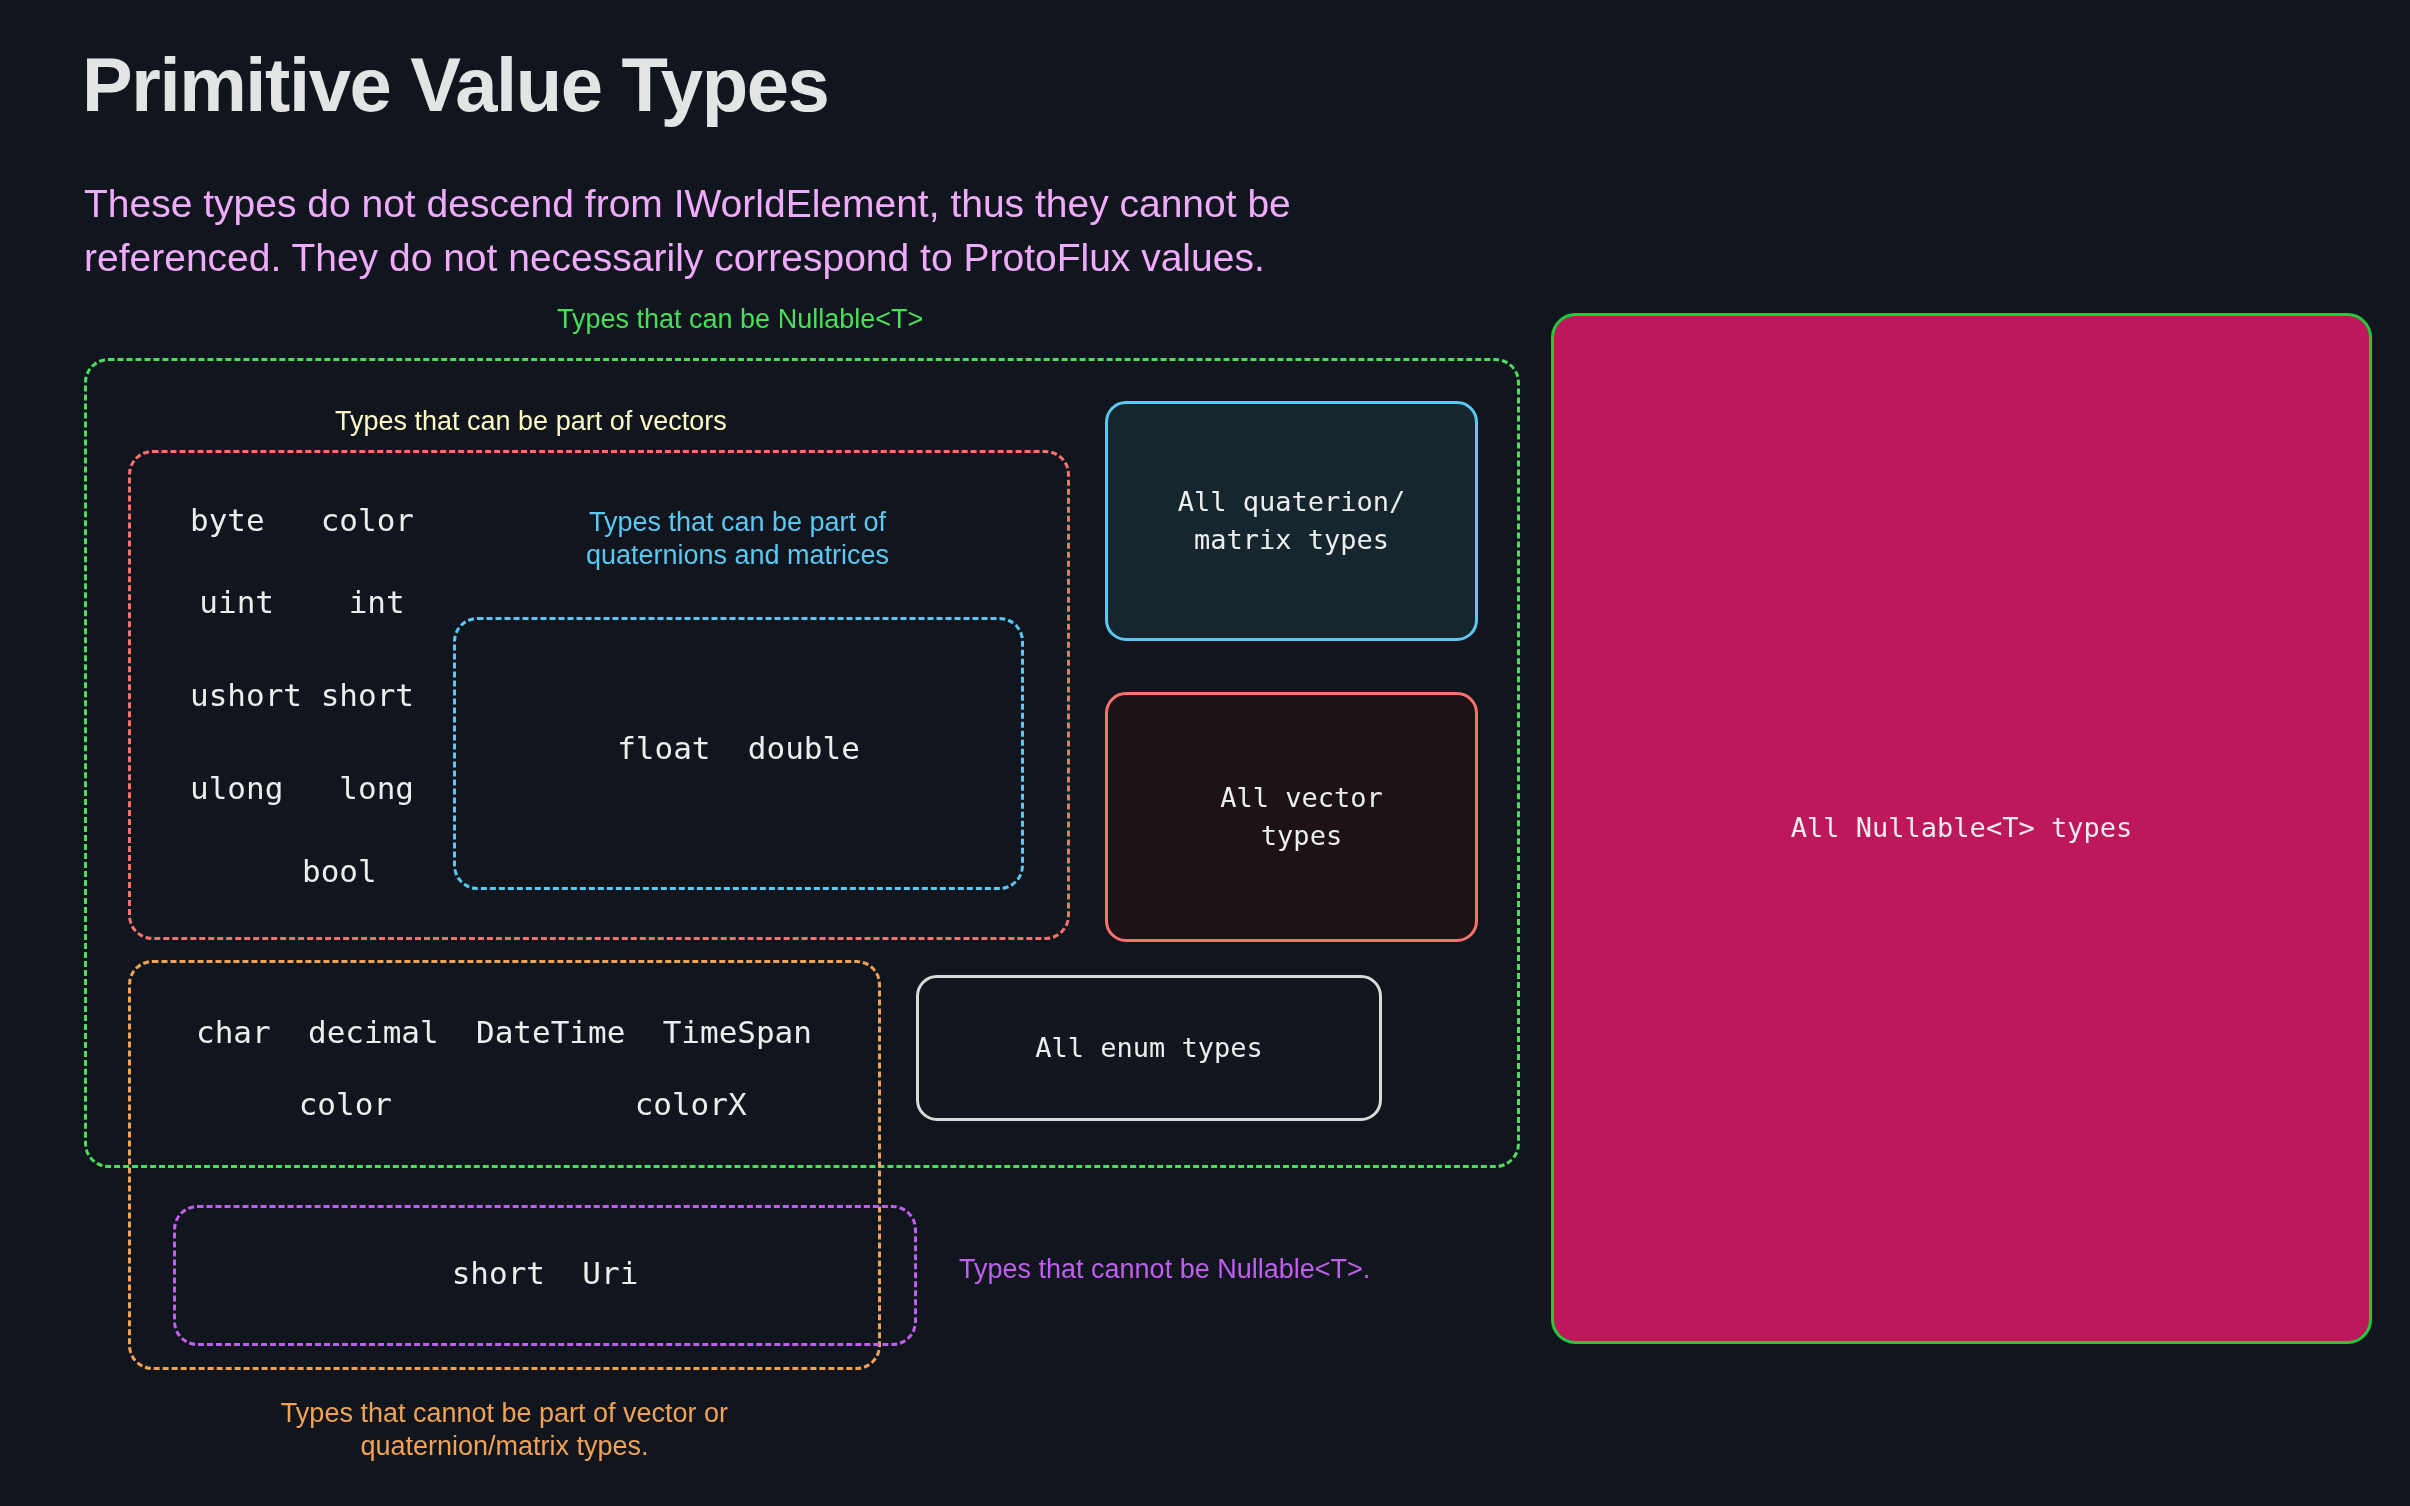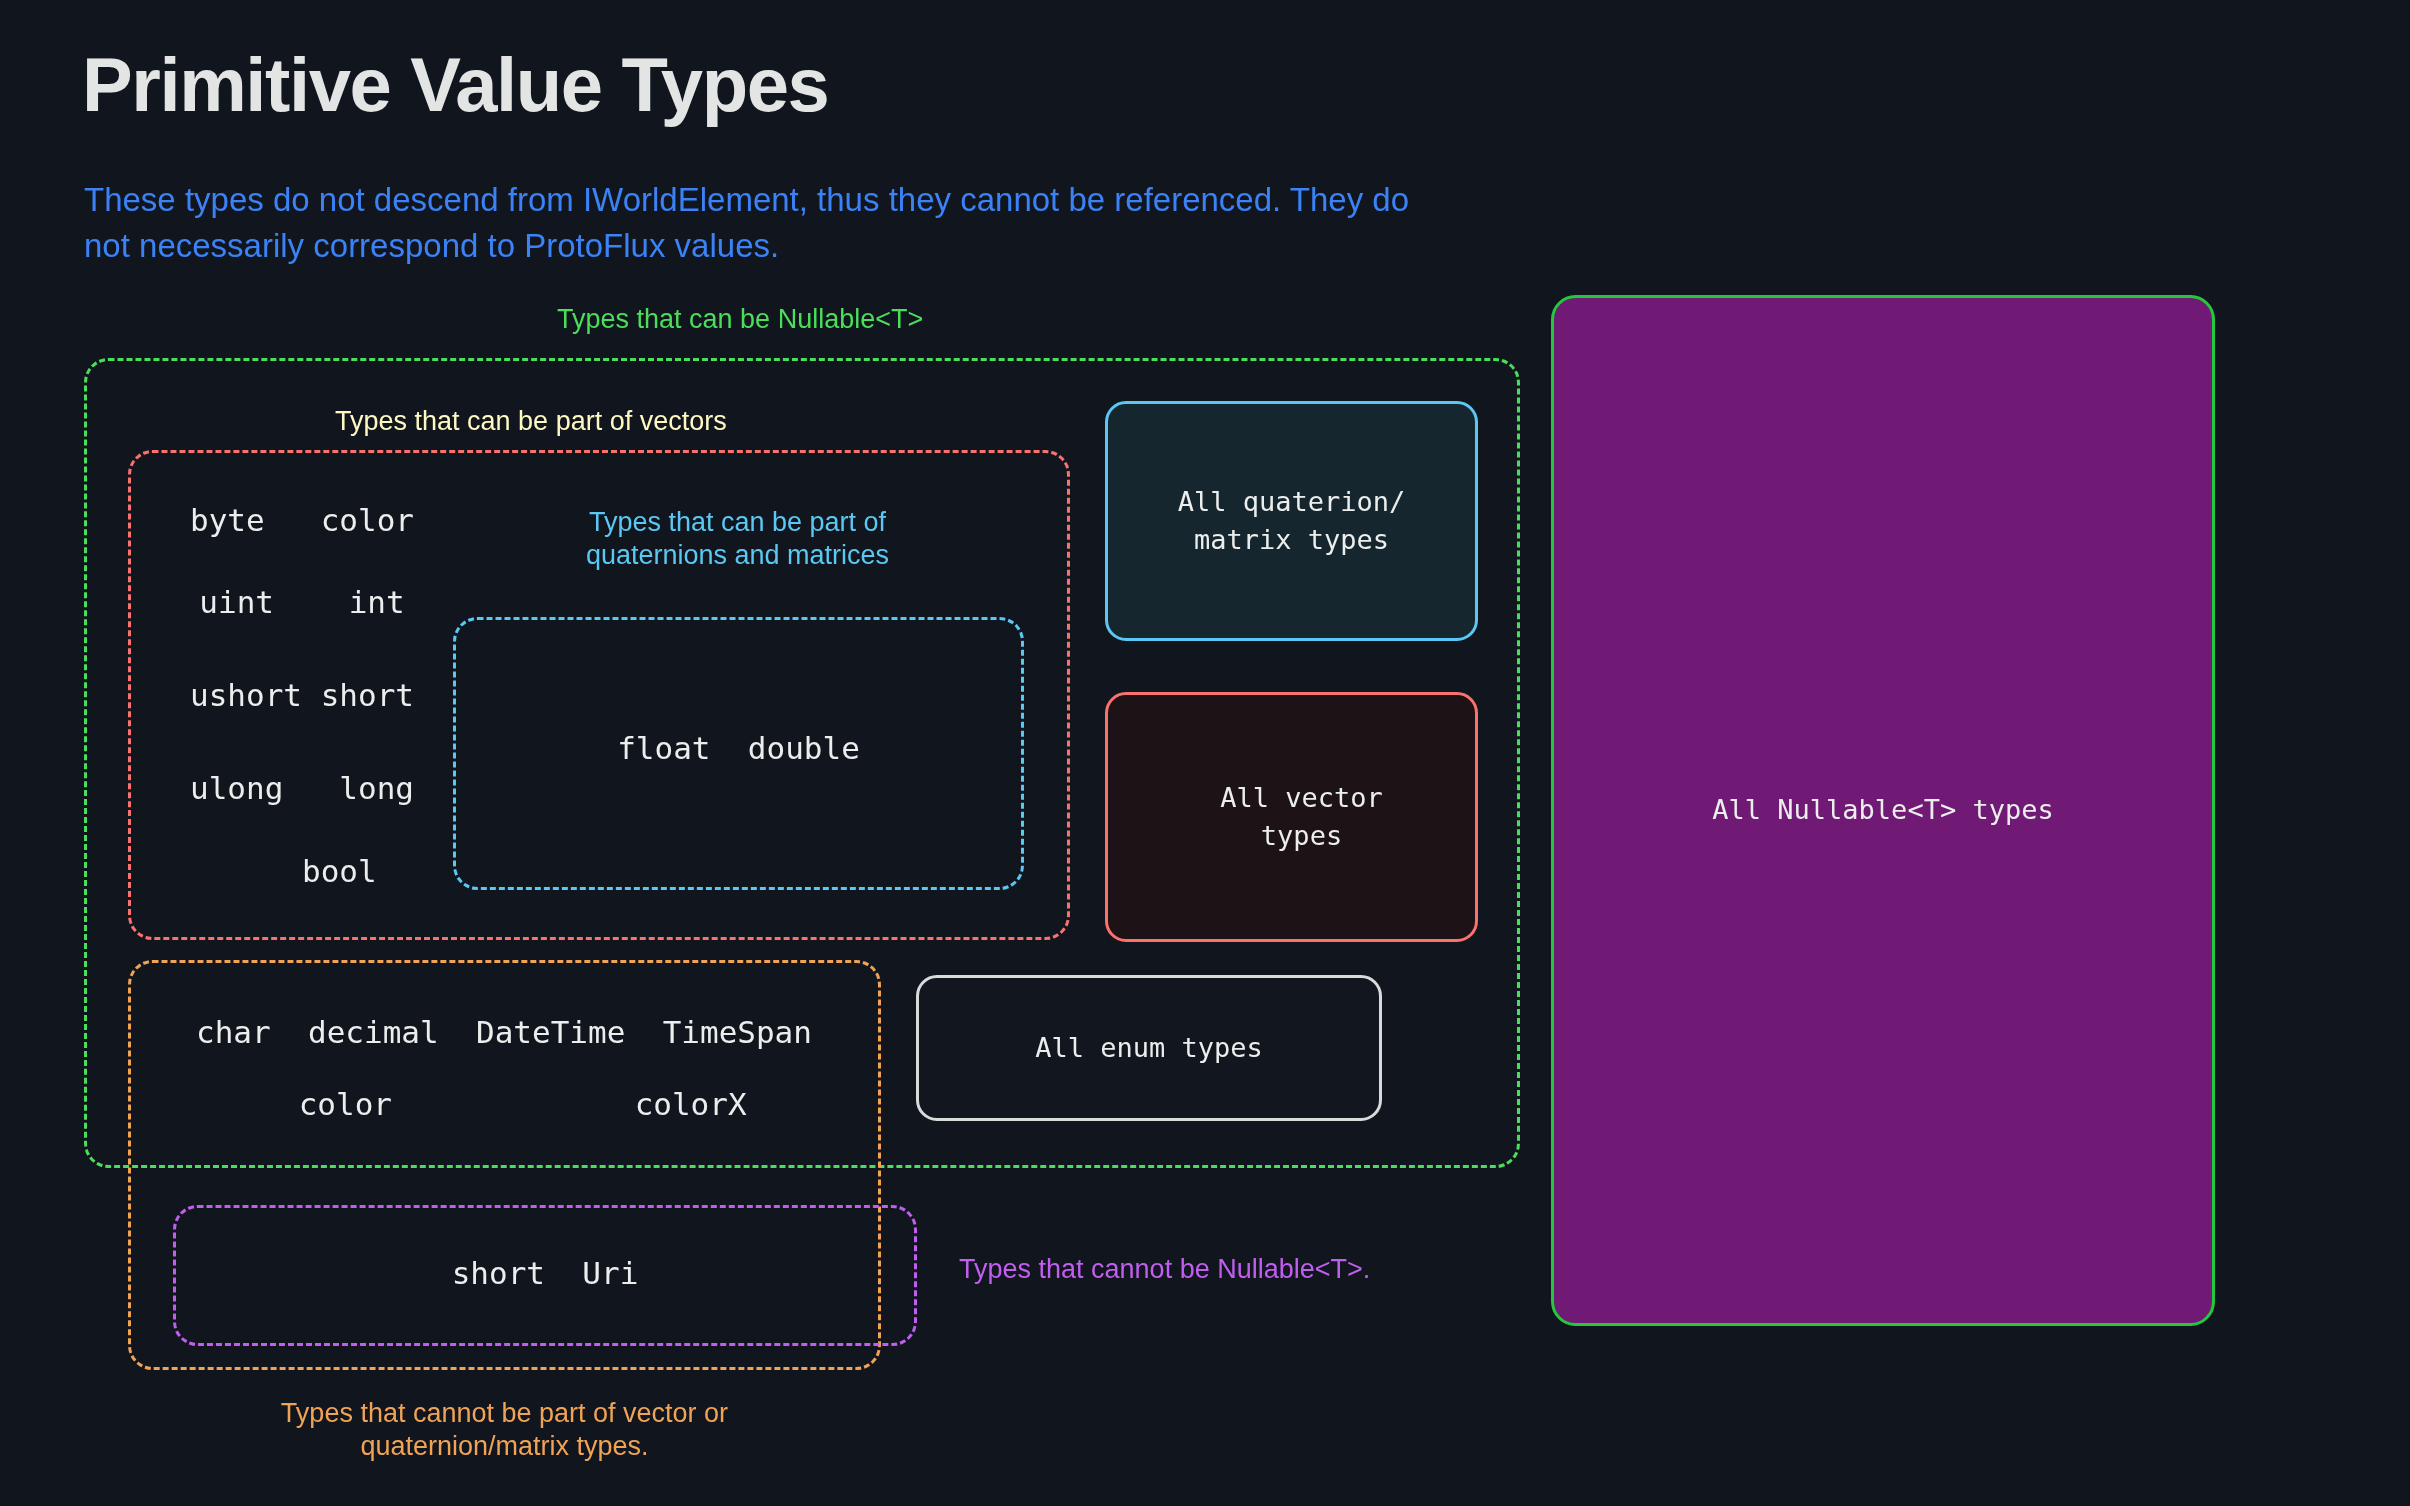--- a/index.html
+++ b/index.html
@@ -24,22 +24,22 @@
     font-size: 76px;
     font-weight: 700;
     letter-spacing: -1.4px;
     color: #e3e5e4;
     line-height: 1.05;
     white-space: nowrap;
   }
   #subtitle {
     left: 60px; top: 177px;
     width: 1337px;
-    font-size: 33px;
-    color: #3b82f6;
+    font-size: 39px;
+    color: #f0abfc;
     line-height: 1.38;
   }
 
   
   .cap { font-size: 27px; font-weight: 500; line-height: 1.22; white-space: pre-line; }
   .cap-green  { color: #4ade5a; }
   .cap-red    { color: #fef9c3; }
   .cap-cyan   { color: #5ac8f2; }
   .cap-purple { color: #c05ef0; }
   .cap-orange { color: #f0a355; }
@@ -62,21 +62,21 @@
   .monotext {
     font-family: "DejaVu Sans Mono", "Liberation Mono", monospace;
     color: #eceeed;
     font-size: 27px;
     line-height: 1.42;
     white-space: pre-line;
   }
   #box-quaternion { left: 1081px; top: 401px;  width: 373px; height: 240px; border-color: #5ac8f2; background: #16262f; }
   #box-vector     { left: 1081px; top: 692px;  width: 373px; height: 250px; border-color: #fa716e; background: #1d1216; padding-left: 20px; }
   #box-enum       { left: 892px;  top: 975px; width: 466px; height: 146px; border-color: #d9dbda; background: #12161f; }
-  #box-nullable   { left: 1527px; top: 295px;  width: 664px; height: 1031px; border-color: #22c93a; background: #701a75; border-radius: 24.5px; }
+  #box-nullable   { left: 1527px; top: 313px;  width: 821px; height: 1031px; border-color: #22c93a; background: #be185d; border-radius: 24.5px; }
 
   
   .typerow {
     font-family: "DejaVu Sans Mono", "Liberation Mono", monospace;
     color: #eceeed;
     font-size: 31px;
     white-space: pre;
   }
 </style>
 </head>

